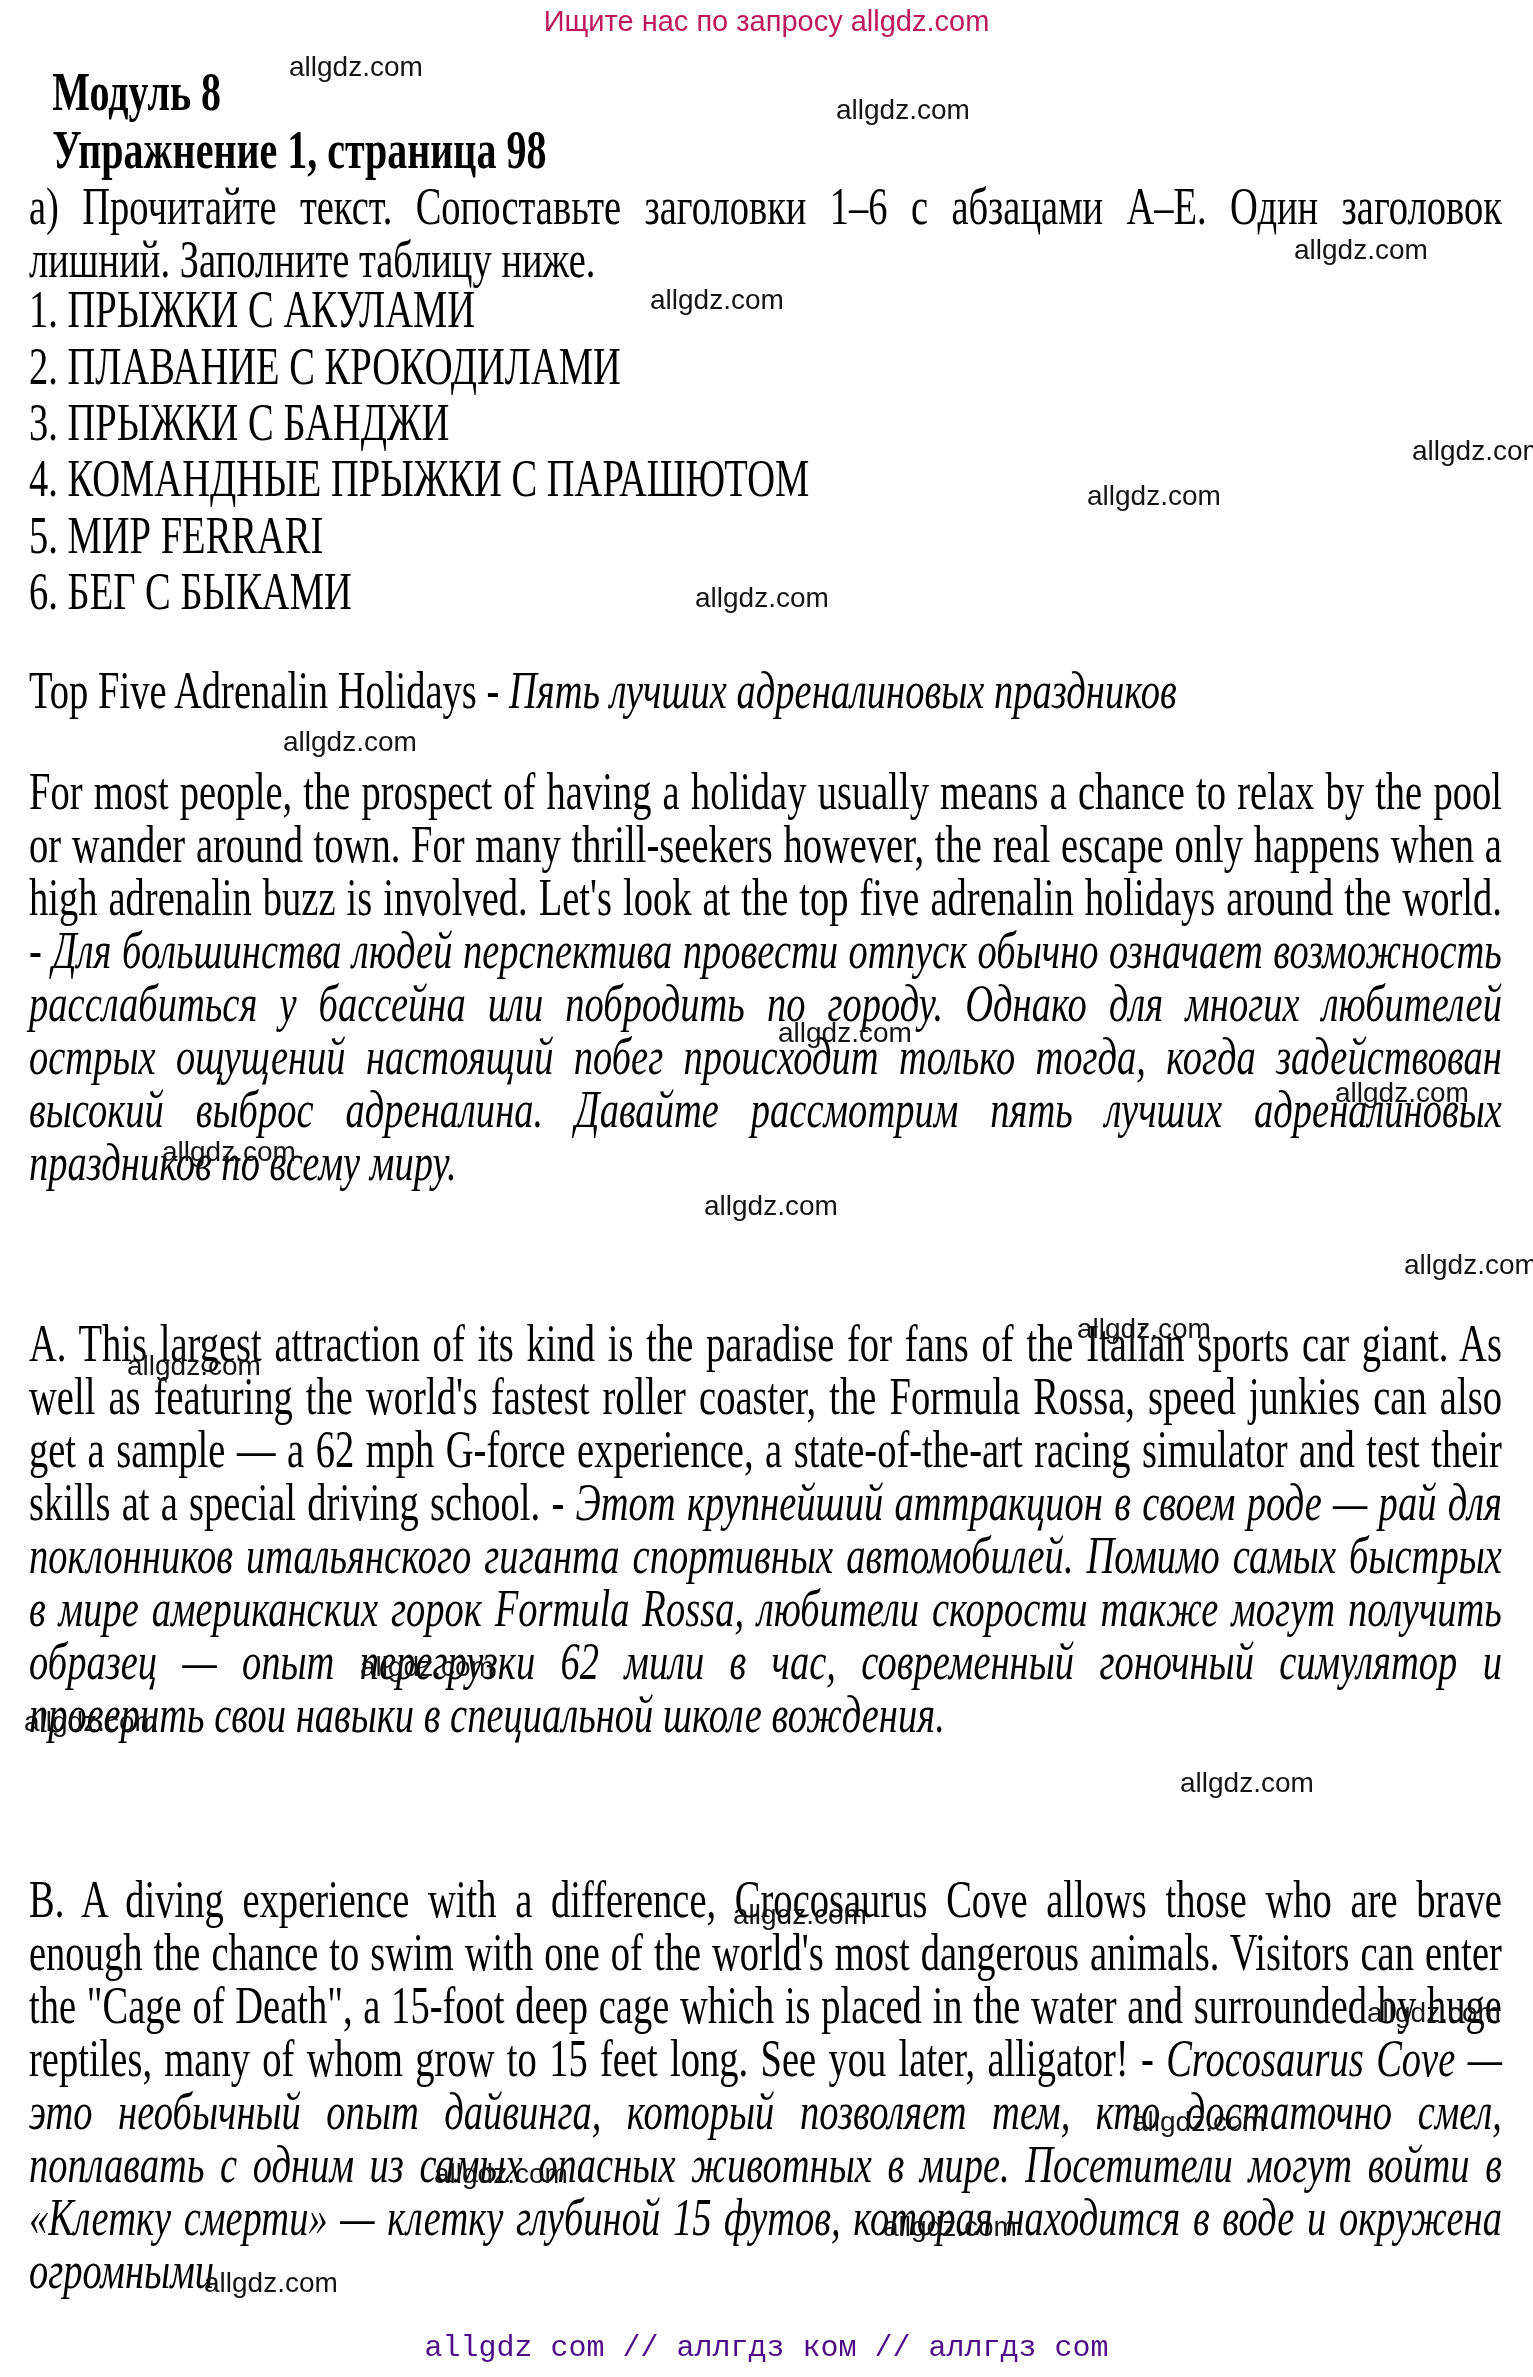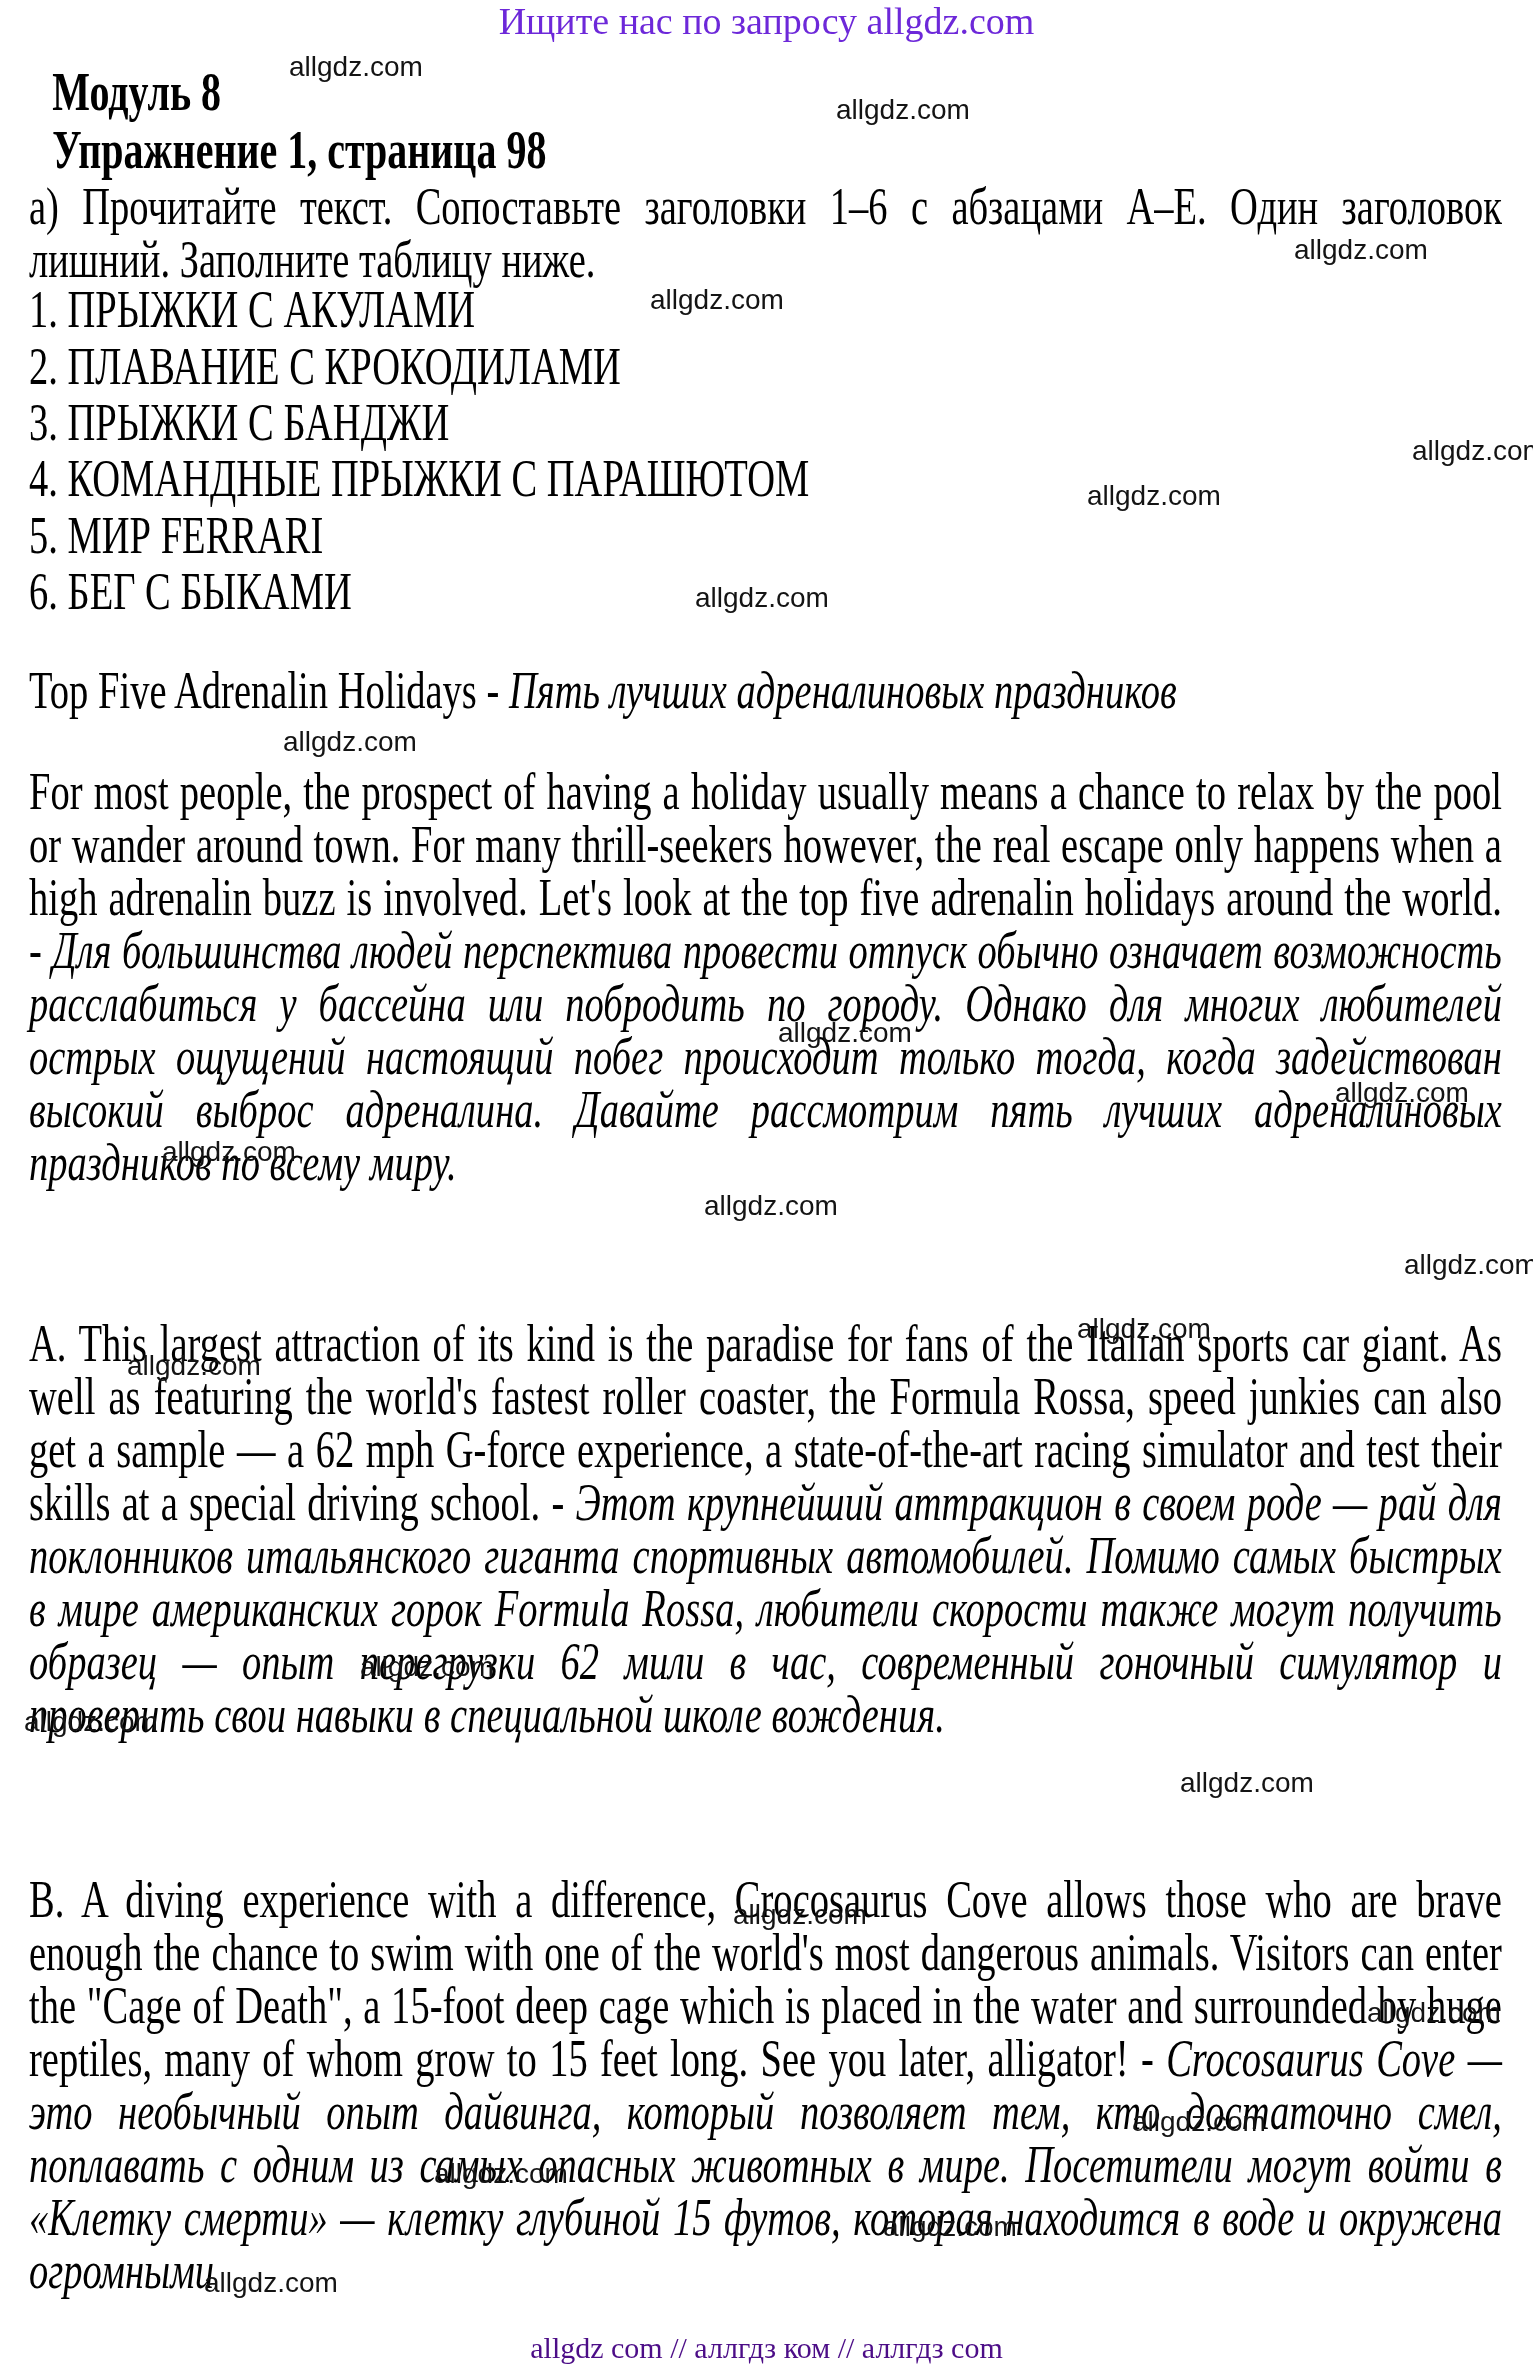--- a/index.html
+++ b/index.html
@@ -8,29 +8,29 @@
     background: #ffffff;
     position: relative;
     overflow: hidden;
     font-family: "Liberation Serif", serif;
     color: #000;
   }
   
   .promo {
     position: absolute; top: 4.8px; left: 0; width: 100%;
     text-align: center;
-    font-family: Liberation Serif, serif;
-    font-size: 38px; line-height: 32px;
-    color: #6d28d9;
+    font-family: Liberation Sans, sans-serif;
+    font-size: 29px; line-height: 32px;
+    color: #be185d;
   }
   
   .footer {
     position: absolute; top: 2332px; left: 0; width: 100%;
     text-align: center;
-    font-family: Liberation Serif, serif;
+    font-family: Liberation Mono, monospace;
     font-size: 30px; line-height: 32px;
     color: #4c0d87;
   }
   
   .wm {
     position: absolute;
     font-family: "Liberation Sans", sans-serif;
     font-size: 28px; line-height: 27px;
     color: #141414;
     white-space: nowrap;

